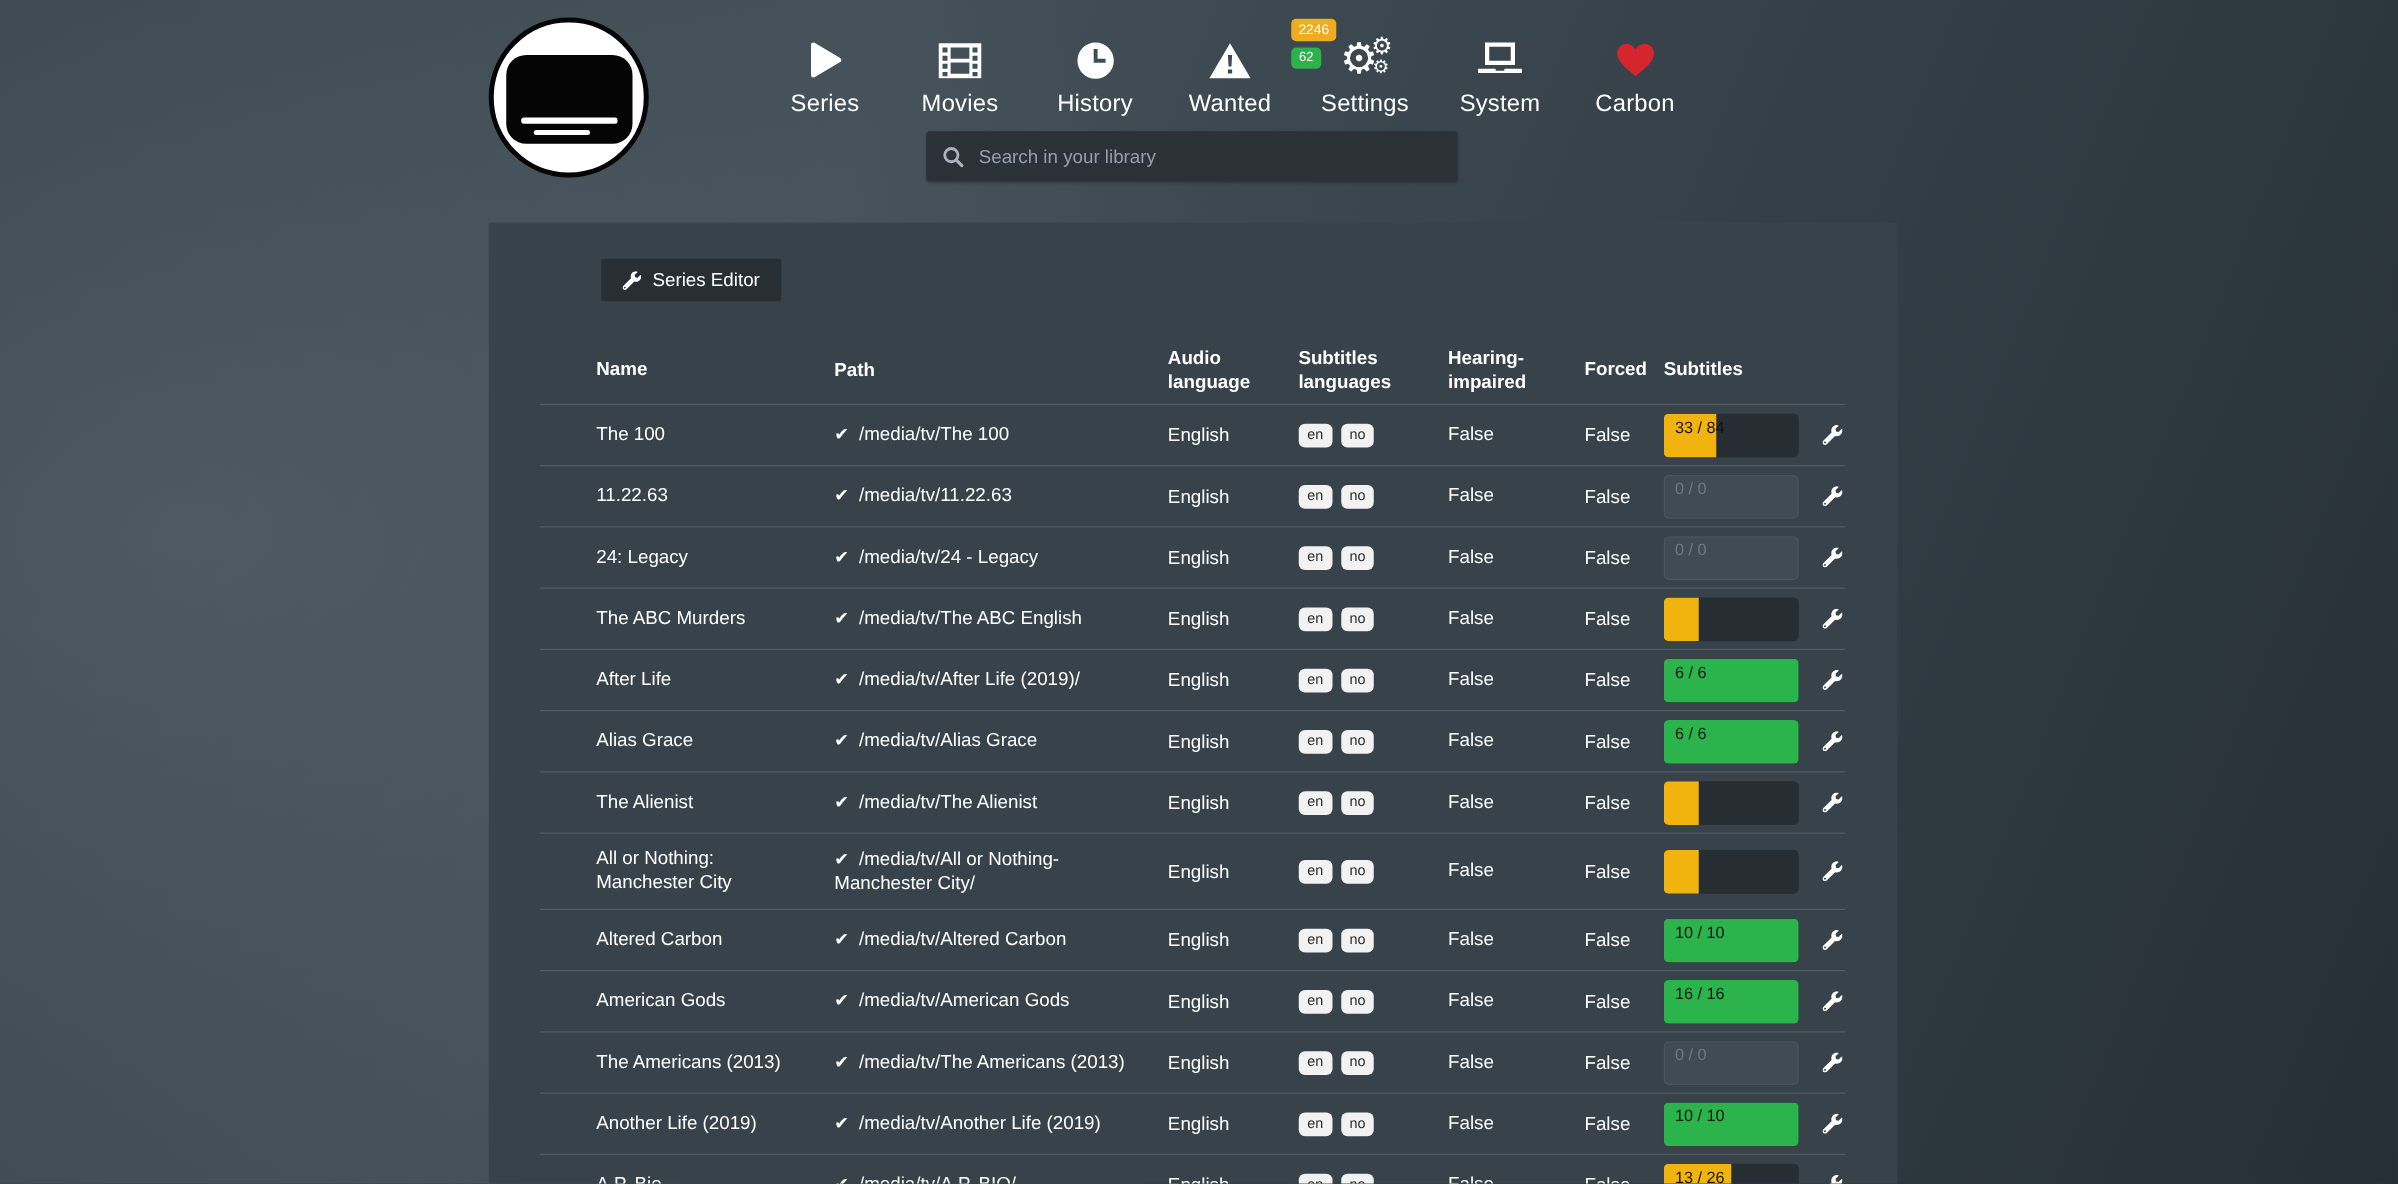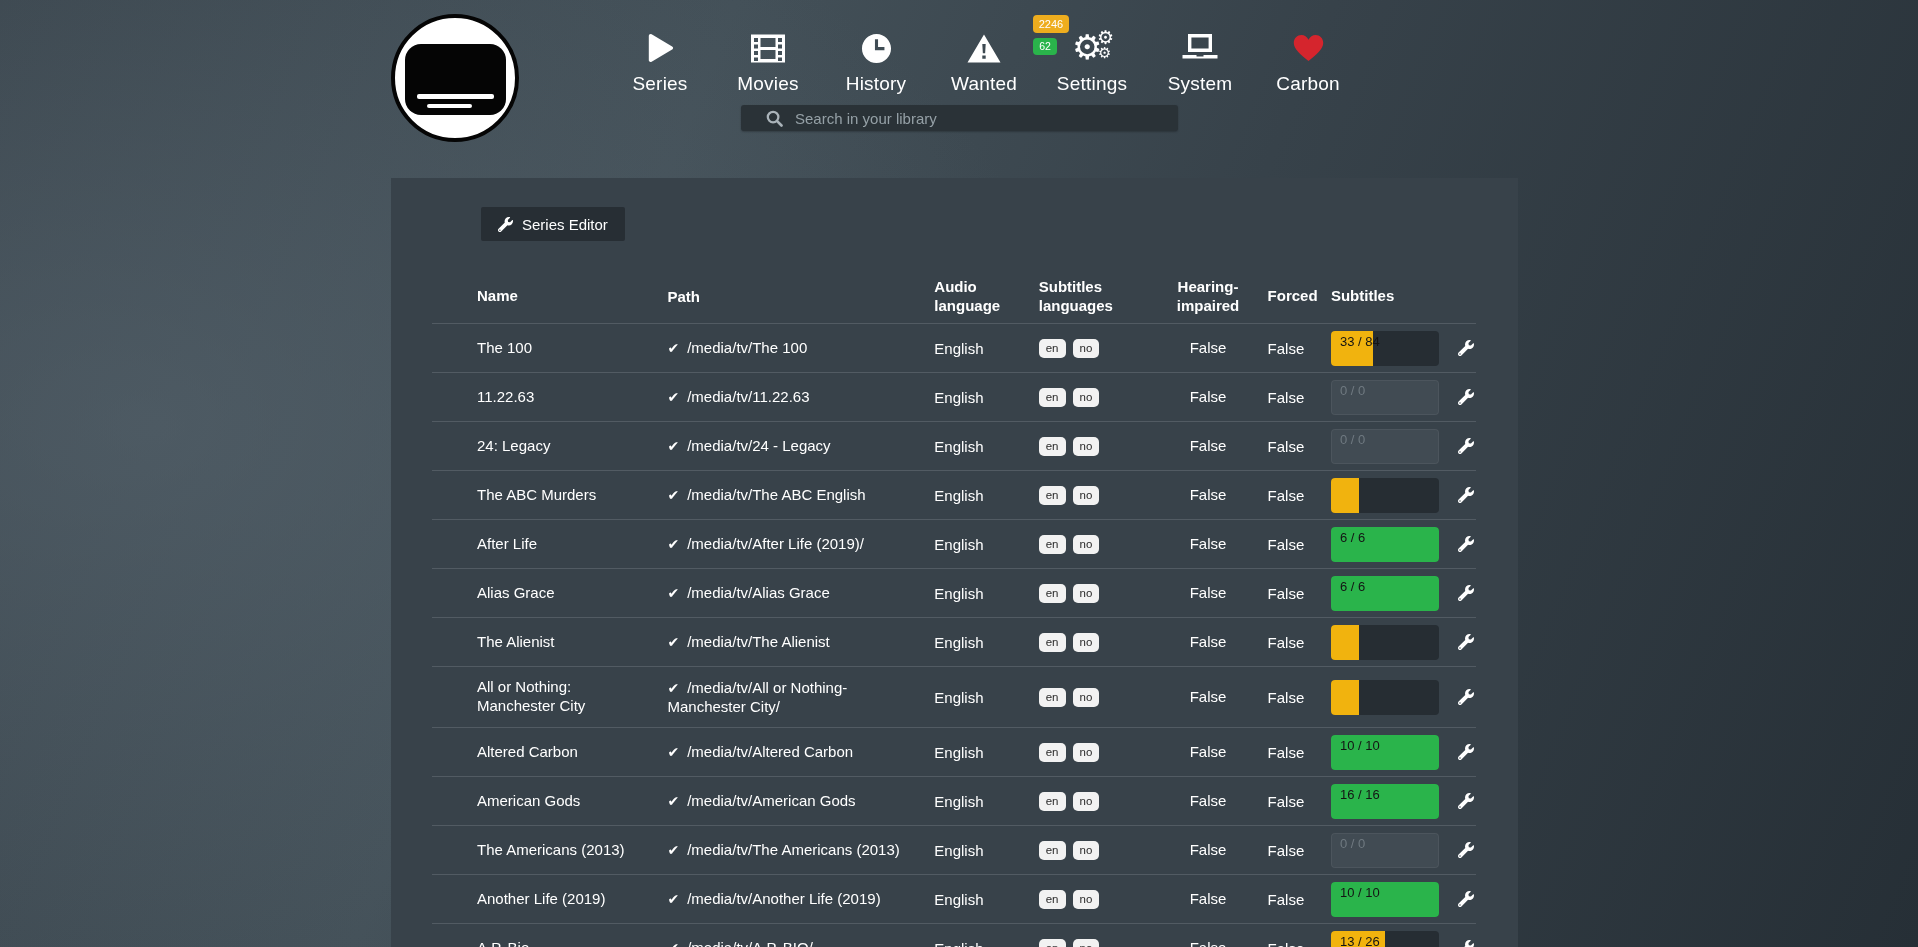--- a/index.html
+++ b/index.html
@@ -28,22 +28,22 @@
   .nav-label{font-size:19px;margin-top:7px;color:#fff;letter-spacing:.2px;}
   .gearwrap{position:relative;width:40px;height:36px;color:#fff;}
   .gear{position:absolute;font-family:"DejaVu Sans",sans-serif;line-height:1;color:#fff;}
   .gear.big{font-size:34px;left:0;top:0;}
   .gear.small{font-size:19px;left:25px;top:-2px;}
   .gear.tiny{font-size:15px;left:26px;top:16px;}
   .nav-badge{position:absolute;border-radius:4px;color:#fff;font-weight:normal;text-align:center;margin-left:20px;}
   .nav-badge.warn{left:83px;top:15px;min-width:26px;padding:0 5px;height:18px;line-height:18px;font-size:11px;background:#eead1e;}
   .nav-badge.ok{left:83px;top:38px;min-width:14px;padding:0 5px;height:17px;line-height:17px;font-size:10.5px;background:#2ab44b;}
   
-  .search{position:absolute;left:741px;top:105px;width:425px;height:26px;background:#2a3237;
-          border-radius:3px;display:flex;align-items:center;box-shadow:0 1px 2px rgba(0,0,0,.25);padding-left:12px;}
+  .search{position:absolute;left:741px;top:105px;width:425px;height:40px;background:#2a3237;
+          border-radius:3px;display:flex;align-items:center;box-shadow:0 1px 2px rgba(0,0,0,.25);}
   .search-icon{margin:0 10px 0 13px;color:#aab3b9;display:flex;}
   .search input{flex:1;background:transparent;border:none;outline:none;color:#dde3e6;font-size:15px;
                 font-family:inherit;}
   .search input::placeholder{color:#95a0a6;}
   
   .panel{position:absolute;left:391px;top:178px;width:1127px;height:769px;background:#38424a;overflow:hidden;}
   .editor-btn{position:absolute;left:42px;top:29px;height:34px;background:#272e34;border:none;border-radius:2px;
               color:#fff;font-size:15px;font-family:inherit;display:flex;align-items:center;gap:9px;
               padding:0 17px;cursor:pointer;margin-left:48px;}
   .editor-btn svg{display:block;}
@@ -51,21 +51,21 @@
   .table{position:absolute;left:41px;top:92px;width:1044px;}
   .thead{display:flex;align-items:center;height:53px;font-weight:bold;font-size:15px;color:#fff;line-height:1.25;}
   .trow{display:flex;align-items:center;min-height:48px;border-top:1px solid rgba(215,225,232,.16);
         font-size:15px;color:#fff;}
   .trow.tall{min-height:60px;}
   .td,.th{box-sizing:border-box;}
   .c-name{width:199px;padding-right:14px;line-height:1.25;margin-left:45px;}
   .c-path{width:279px;padding-right:16px;line-height:1.3;}
   .c-audio{width:109px;padding-right:10px;}
   .c-langs{width:125px;padding-right:10px;}
-  .c-hi{width:114px;padding-right:10px;line-height:1.25;text-align:center;}
+  .c-hi{width:114px;padding-right:10px;line-height:1.25;}
   .c-forced{width:66px;padding-right:8px;}
   .c-bar{width:114px;}
   .c-tool{width:38px;display:flex;justify-content:flex-end;padding-right:2px;}
   .check{color:#fff;font-size:14px;margin-right:8px;font-family:"DejaVu Sans",sans-serif;}
   .lang-badge{display:inline-block;background:#f2f2f2;color:#2b2b2b;border-radius:5px;
               font-size:11.5px;font-weight:normal;padding:4px 7px;margin-right:7px;line-height:1;}
   .bar{position:relative;width:108px;height:35px;border-radius:4px;overflow:hidden;background:#262d33;}
   .bar.empty{background:#414b53;box-shadow:inset 0 0 0 1px rgba(255,255,255,.06);}
   .bar .fill{position:absolute;left:0;top:0;bottom:0;}
   .bar.warning .fill{background:#f1b30e;}

